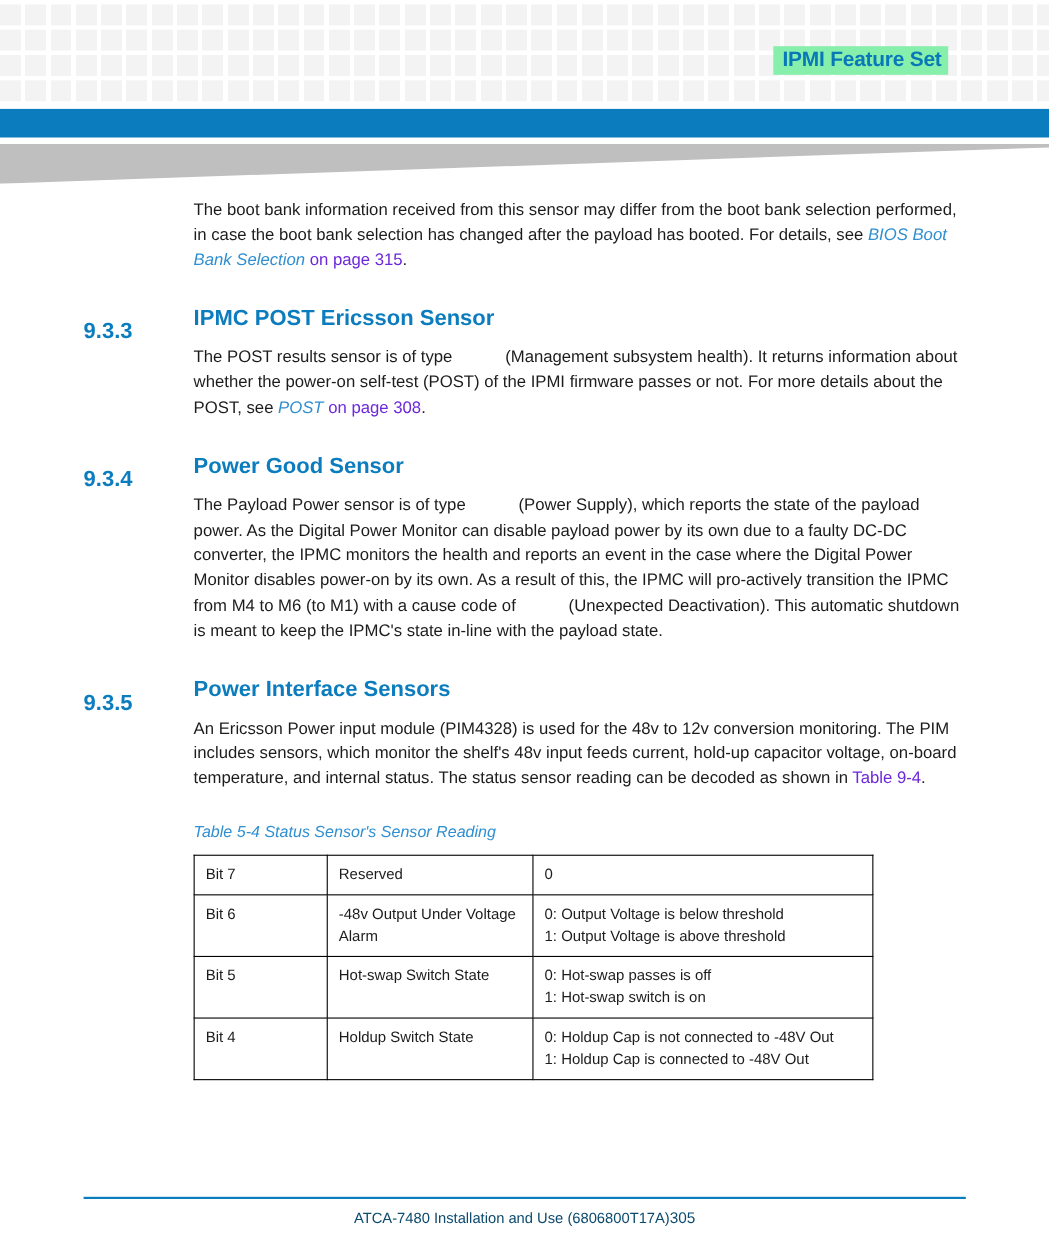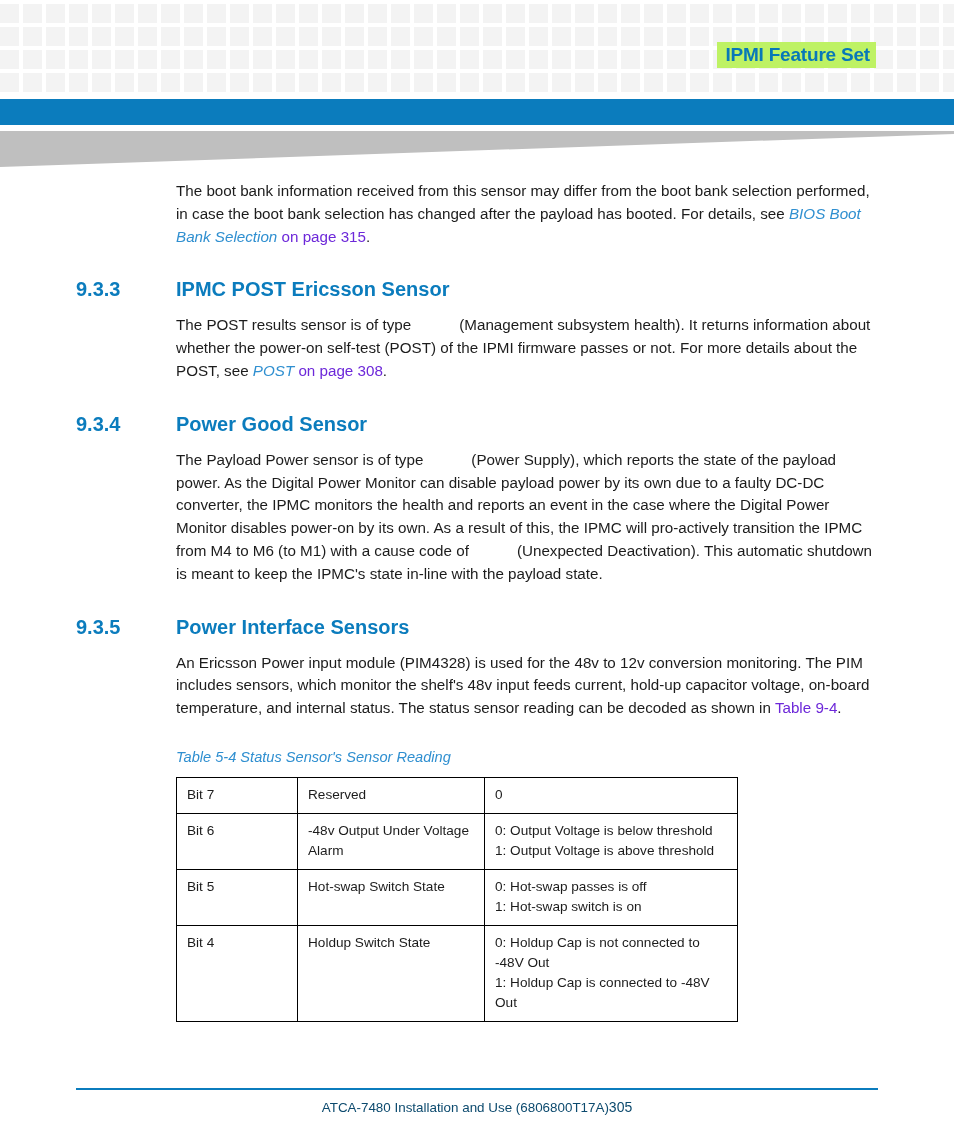--- a/index.html
+++ b/index.html
@@ -40,28 +40,28 @@
     background: repeating-linear-gradient(
       to right,
       #f3f3f3 0px,
       #f3f3f3 19px,
       #ffffff 19px,
       #ffffff 23px
     );
   }
   .header-title {
     position: absolute;
-    right: 78px;
+    right: 92px;
     top: 42px;
     font-size: 19px;
     font-weight: bold;
     color: #0878b8;
     letter-spacing: -0.2px;
     z-index: 5;
-    background: #bef264;
+    background: #86efac;
     padding: 2px 6px 2px 8px;
     line-height: 22px;
     text-align: right;
   }
 
   
   .blue-banner {
     position: absolute;
     top: 99px;
     left: 0;
@@ -115,41 +115,41 @@
     position: relative;
     height: 30px;
     color: #0b7cbd;
     font-size: 20px;
     font-weight: bold;
     line-height: 30px;
   }
   .section-num {
     position: absolute;
     left: 76px;
-    top: 0;
+    top: 12px;
   }
   .section-title {
     position: absolute;
     left: 176px;
     top: 0;
   }
 
   
   .table-caption {
     margin: 0 0 0 176px;
     font-size: 14.6px;
     font-style: italic;
     color: #2f8fd0;
     line-height: 20px;
   }
 
   
   .status-table {
     margin-left: 176px;
-    width: 562px;
+    width: 618px;
     border-collapse: collapse;
     font-size: 13.6px;
     color: #1c1c1c;
   }
   .status-table td {
     border: 1px solid #000000;
     vertical-align: top;
     padding: 7px 10px 8px 10px;
     line-height: 20px;
   }

